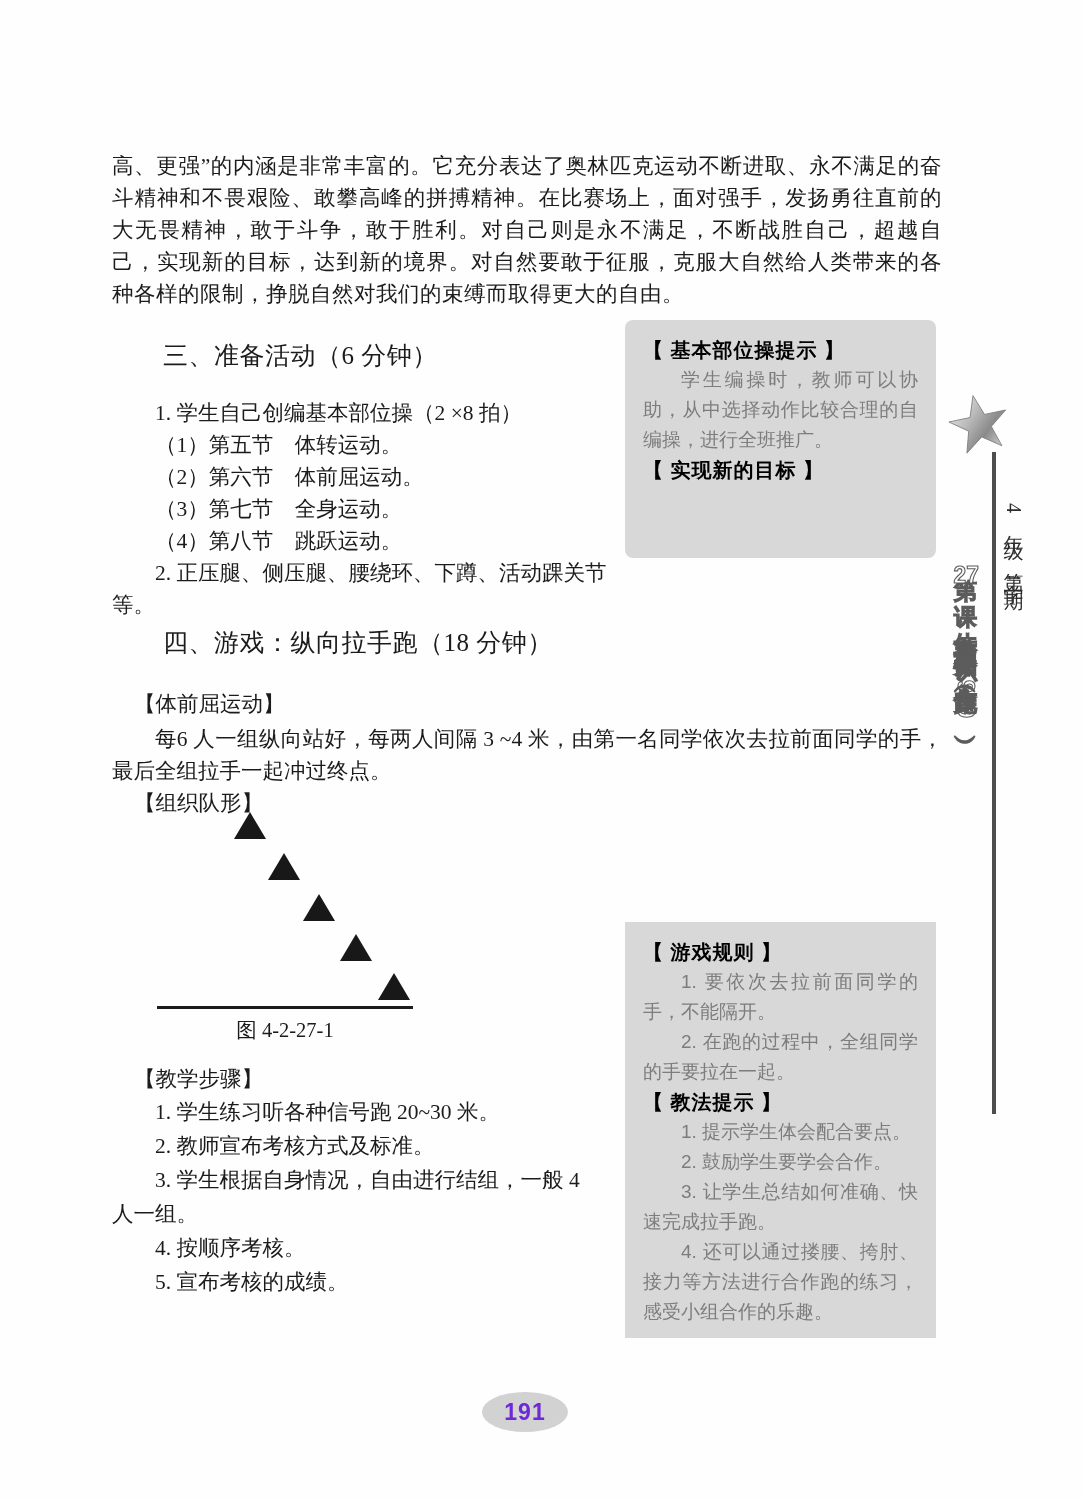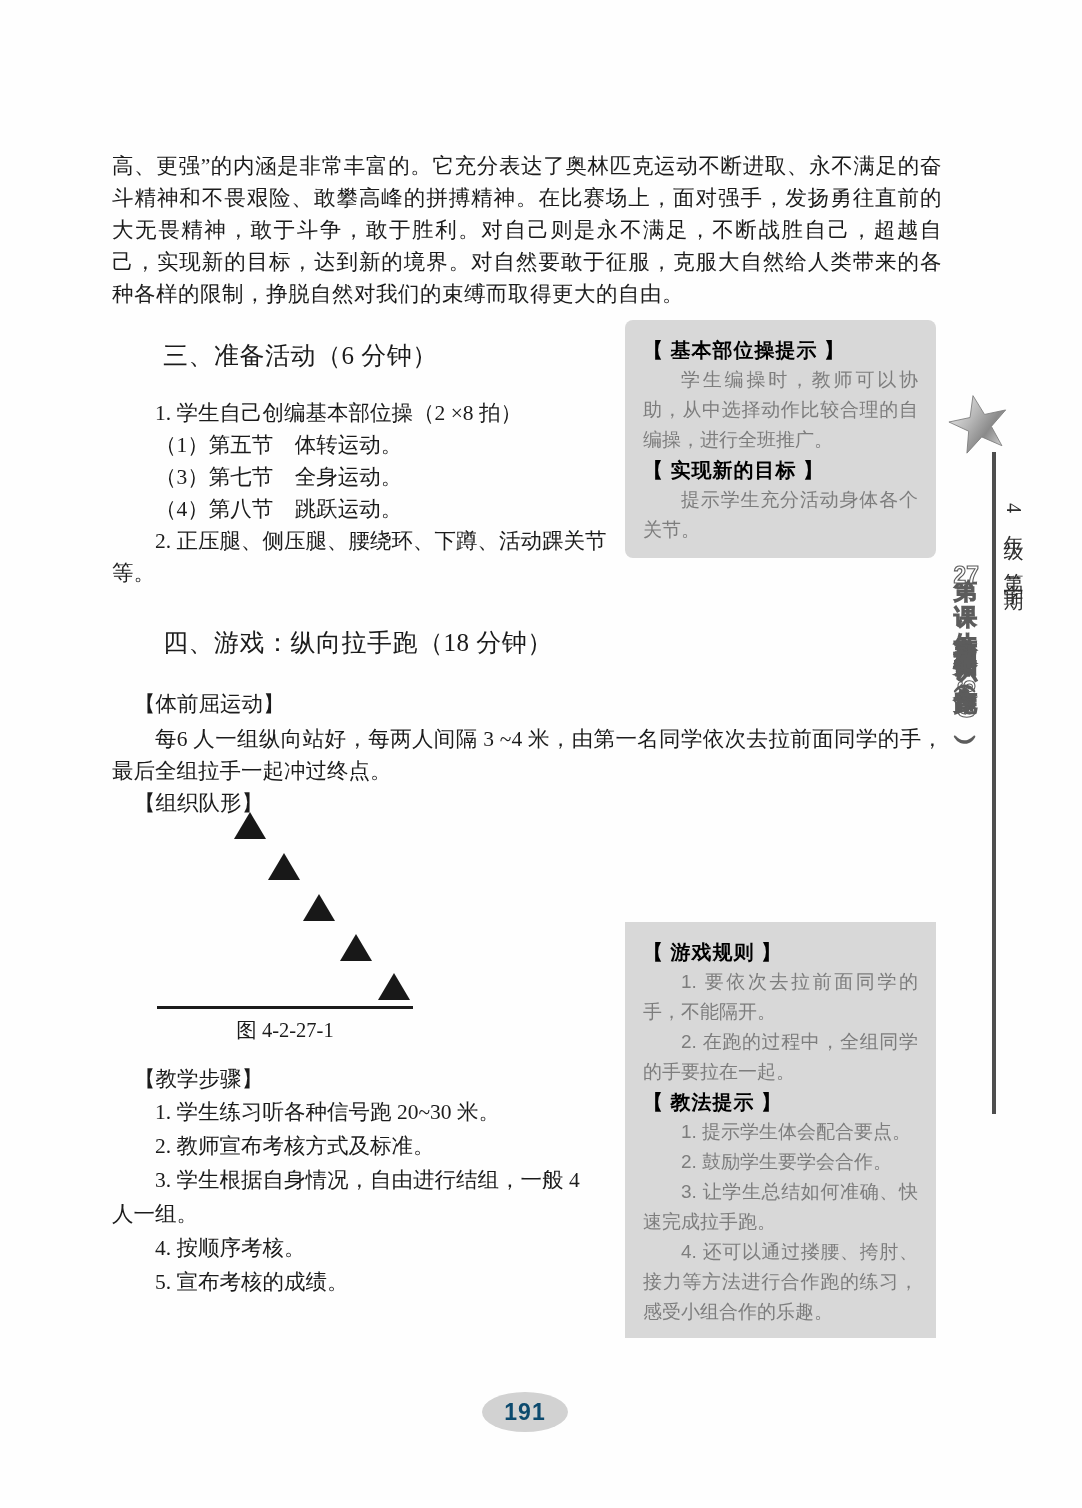--- a/index.html
+++ b/index.html
@@ -85,46 +85,46 @@
     .spine-lesson { -webkit-text-stroke:1.1px #5c5c5c; -webkit-text-fill-color:#ffffff; }
   }
   .tcy { text-combine-upright:all; -webkit-text-combine:horizontal; }
 
   
   .page-num {
     position:absolute; left:482px; top:1392px; width:86px; height:40px;
     background:#d2d2d2; border-radius:50%;
     text-align:center; line-height:40px;
     font-family:"Liberation Sans","DejaVu Sans",sans-serif;
-    font-weight:bold; font-size:23px; color:#0c4a6e; letter-spacing:1px;
+    font-weight:bold; font-size:23px; color:#6d28d9; letter-spacing:1px;
   }
 </style>
 </head>
 <body>
 
 <div class="page">
 
   <p class="intro">高、更强”的内涵是非常丰富的。它充分表达了奥林匹克运动不断进取、永不满足的奋斗精神和不畏艰险、敢攀高峰的拼搏精神。在比赛场上，面对强手，发扬勇往直前的大无畏精神，敢于斗争，敢于胜利。对自己则是永不满足，不断战胜自己，超越自己，实现新的目标，达到新的境界。对自然要敢于征服，克服大自然给人类带来的各种各样的限制，挣脱自然对我们的束缚而取得更大的自由。</p>
 
   <div class="sec3">
     <h3 class="sec-heading">三、准备活动（6 分钟）</h3>
     <div class="lines">
       <p class="ln">1. 学生自己创编基本部位操（2 ×8 拍）</p>
       <p class="ln">（1）第五节　体转运动。</p>
+      <p class="ln">（2）第六节　体前屈运动。</p>
       <p class="ln">（3）第七节　全身运动。</p>
       <p class="ln">（4）第八节　跳跃运动。</p>
       <p class="ln">2. 正压腿、侧压腿、腰绕环、下蹲、活动踝关节等。</p>
     </div>
   </div>
 
   <div class="tipbox tipbox-top">
     <p class="tip-title">【 基本部位操提示 】</p>
     <p class="tip-body">学生编操时，教师可以协助，从中选择动作比较合理的自编操，进行全班推广。</p>
     <p class="tip-title">【 实现新的目标 】</p>
-    <p class="tip-body">提示学生充分活动身体各个关节。</p>
   </div>
 
   <div class="sec4">
     <h3 class="sec-heading">四、游戏：纵向拉手跑（18 分钟）</h3>
     <p class="bracket-label">【体前屈运动】</p>
     <p class="method-text">每6 人一组纵向站好，每两人间隔 3 ~4 米，由第一名同学依次去拉前面同学的手，最后全组拉手一起冲过终点。</p>
     <p class="bracket-label formation-label">【组织队形】</p>
   </div>
 
   <div>

